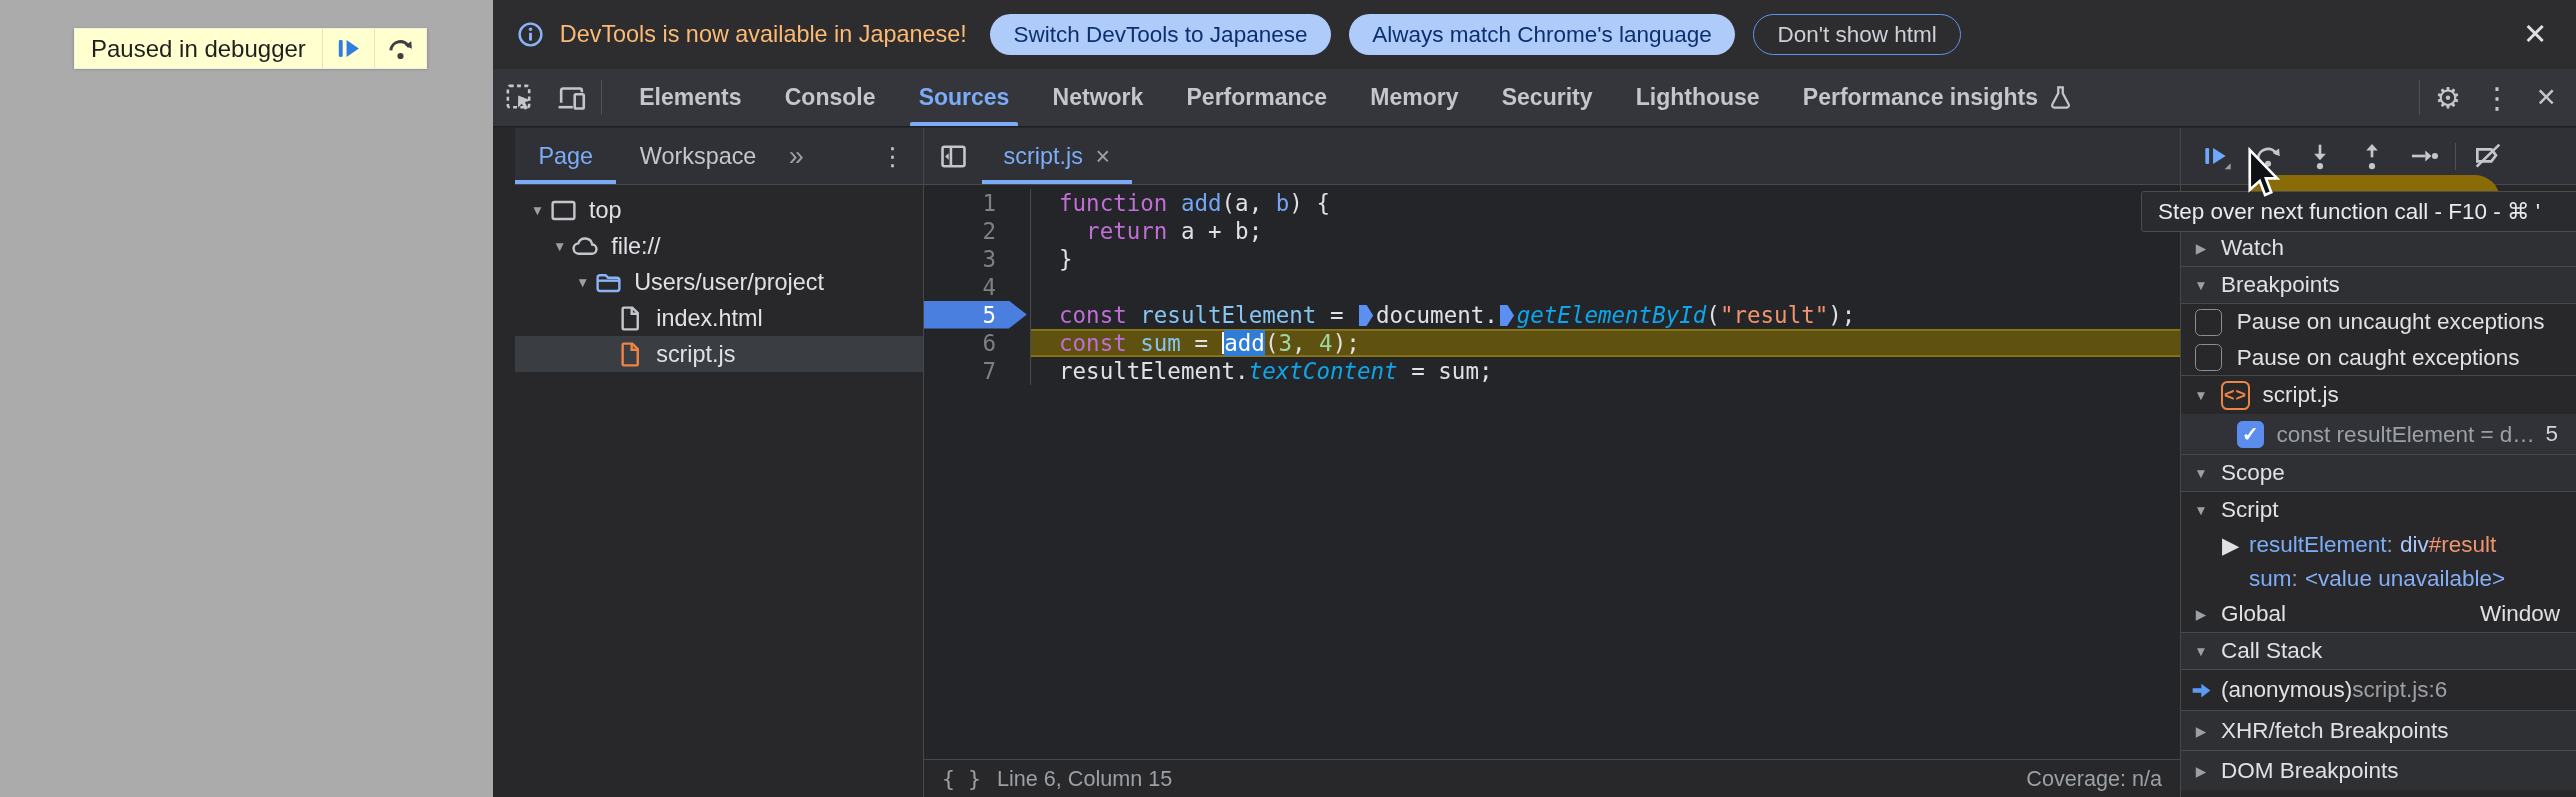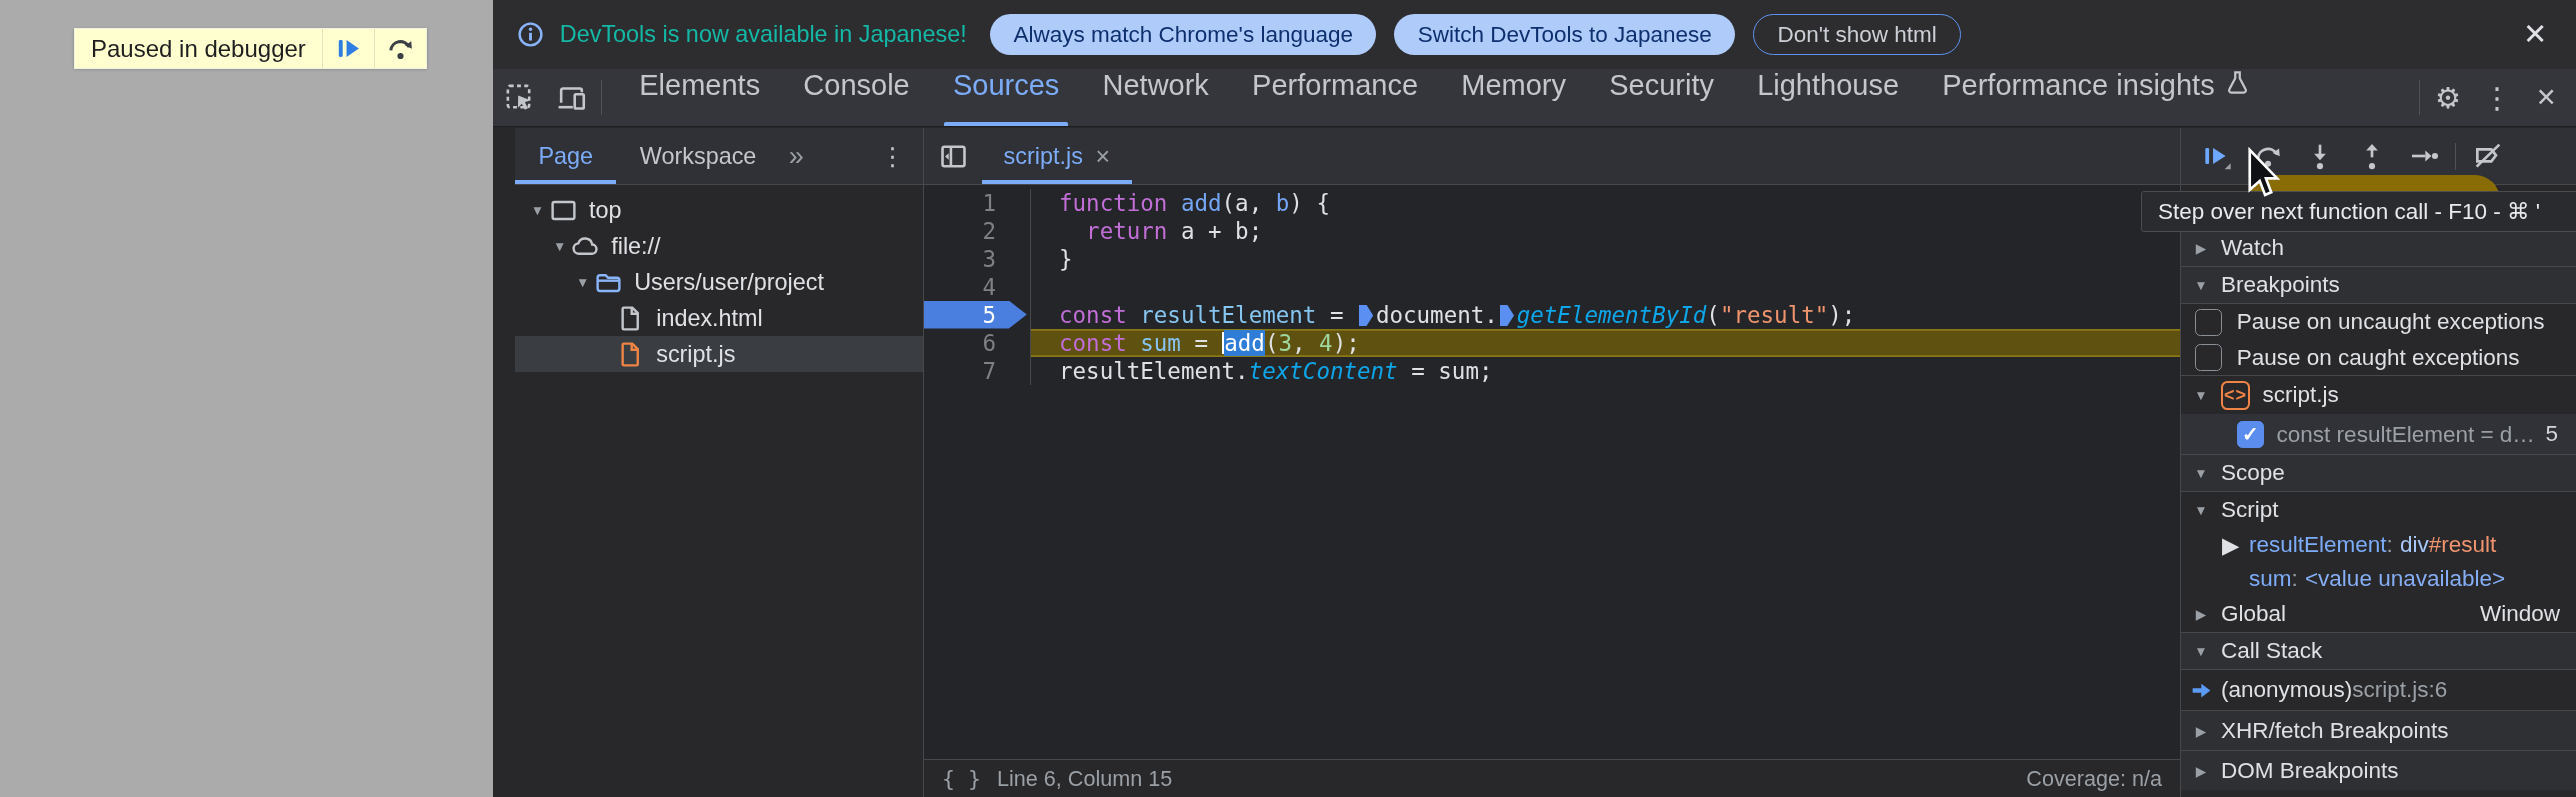--- a/index.html
+++ b/index.html
@@ -23,37 +23,37 @@
   .paused-banner .pb-label { display:flex; align-items:center; padding:0 16px; }
   .pb-btn { display:flex; align-items:center; justify-content:center; width:52px; border-left:1.8px solid #e3e3bd; cursor:pointer; }
   .pb-btn svg { width:31px; height:31px; }
 
   
   .devtools { position:absolute; left:493px; top:0; right:0; bottom:0; background:#28282b; overflow:visible; }
 
   
   .infobar { height:69px; background:#2d2d30; display:flex; align-items:center; padding:0 21.6px 0 23.4px; }
   .infobar .ib-icon { width:29px; height:29px; margin-right:14.4px; flex:none; }
-  .infobar .ib-msg { color:#14b8a6; font-size:23.4px; margin-right:23.4px; white-space:nowrap; }
+  .infobar .ib-msg { color:#fdba74; font-size:23.4px; margin-right:23.4px; white-space:nowrap; }
   .ib-pill {
     height:41px; border-radius:20.7px; background:#aecbfa; color:#0d2f6e;
     font-size:22.5px; font-weight:500; display:flex; align-items:center;
     padding:0 23.4px; margin-right:18px; white-space:nowrap; cursor:pointer;
   }
   .ib-pill.outline { background:transparent; border:1.8px solid #5f94f0; color:#ccd0d6; font-weight:400; }
   .ib-spacer { flex:1; }
   .ib-close { color:#dfe1e5; font-size:29px; line-height:1; cursor:pointer; padding:3.6px 7.2px; }
 
   
   .main-toolbar { height:58px; background:#35363b; display:flex; align-items:stretch; border-bottom:0.9px solid #1d1d1f; }
   .tb-icon { width:52px; display:flex; align-items:center; justify-content:center; cursor:pointer; flex:none; }
   .tb-icon svg { width:31px; height:31px; }
   .vdiv { width:0.9px; background:#515157; margin:10.8px 3.6px; flex:none; }
   .mt-tabs { display:flex; align-items:stretch; margin-left:12.6px; }
-  .mt-tab { position:relative; display:flex; align-items:flex-start; gap:9px; padding:0 21.6px; color:#c3c6cb; font-size:29px; white-space:nowrap; cursor:pointer; }
+  .mt-tab { position:relative; display:flex; align-items:center; gap:9px; padding:0 21.6px; color:#c3c6cb; font-size:23px; white-space:nowrap; cursor:pointer;font-weight:bold; }
   .mt-tab.active { color:#7cacf8; }
   .mt-tab.active::after { content:""; position:absolute; left:12.6px; right:12.6px; bottom:0; height:3.6px; background:#7cacf8; border-radius:1.8px 1.8px 0 0; }
   .mt-tab .icon svg { width:27px; height:27px; }
   .mt-right { margin-left:auto; display:flex; align-items:stretch; padding-right:5.4px; }
   .glyph-btn { width:49px; display:flex; align-items:center; justify-content:center; color:#c3c6cb; cursor:pointer; }
 
   
   .content { position:absolute; top:128px; left:0; right:0; bottom:0; display:flex; }
 
   
@@ -164,22 +164,22 @@
 
   <div class="infobar">
     <span class="ib-icon">
         <svg viewBox="0 0 24 24" fill="none">
           <circle cx="12" cy="12" r="9" stroke="#8ab4f8" stroke-width="2"></circle>
           <circle cx="12" cy="7.6" r="1.4" fill="#8ab4f8"></circle>
           <path d="M12 10.6V17" stroke="#8ab4f8" stroke-width="2.4"></path>
         </svg>
       </span>
     <span class="ib-msg">DevTools is now available in Japanese!</span>
+    <span class="ib-pill">Switch DevTools to Japanese</span>
     <span class="ib-pill">Always match Chrome's language</span>
-    <span class="ib-pill">Switch DevTools to Japanese</span>
     <span class="ib-pill outline">Don't show html</span>
     <span class="ib-spacer"></span>
     <span class="ib-close">✕</span>
   </div>
 
   <div class="main-toolbar">
     <span class="tb-icon">
         <svg viewBox="0 0 24 24">
           <rect x="3" y="3" width="16.5" height="16.5" rx="1.5" fill="none" stroke="#c3c6cb" stroke-width="2" stroke-dasharray="3 2.6"></rect>
           <path d="M11 10.5l9.5 3.6-4.3 1.6 2.3 4.7-2.4 1.1-2.3-4.7-3 3.2z" fill="#c3c6cb"></path>

